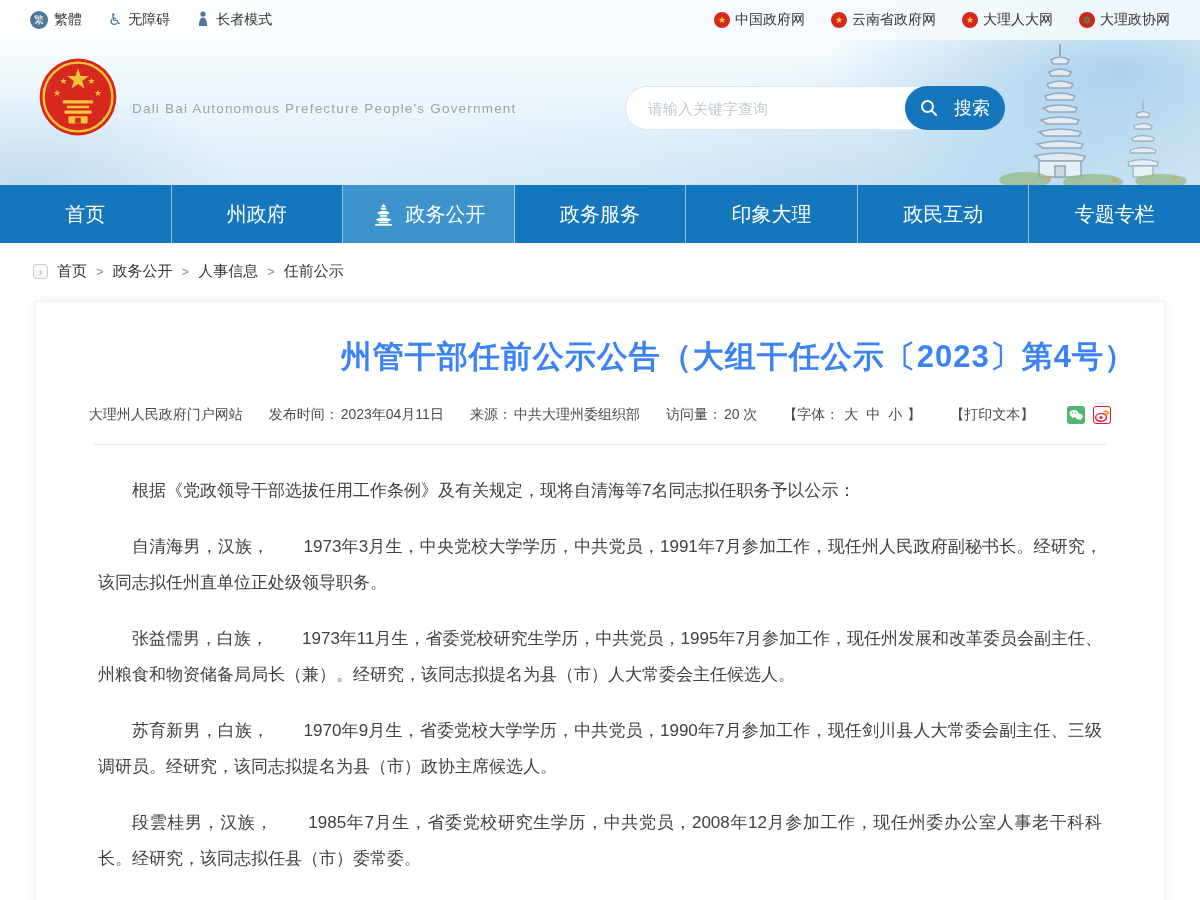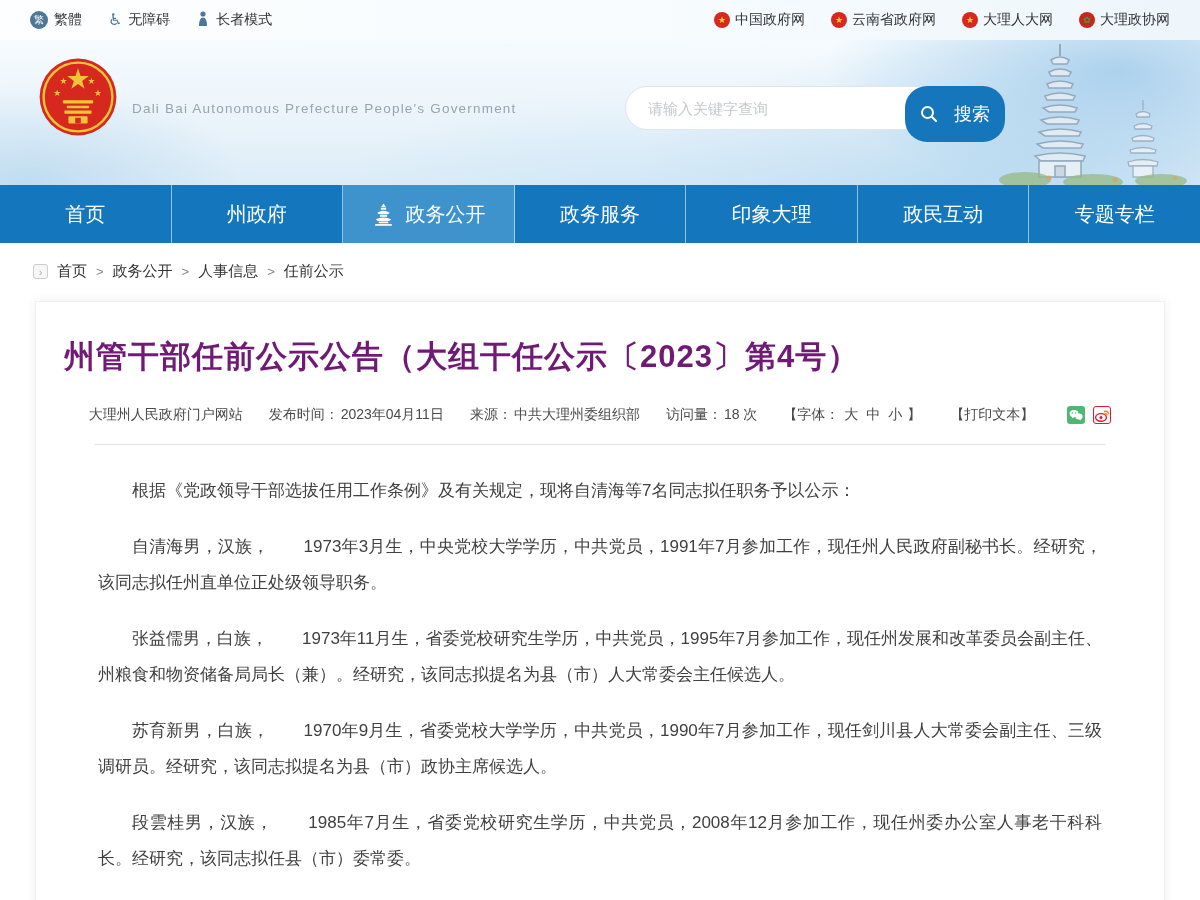--- a/index.html
+++ b/index.html
@@ -27,21 +27,21 @@
       radial-gradient(ellipse 300px 140px at 30px 140px, rgba(165,205,235,.50), rgba(165,205,235,0) 70%),
       radial-gradient(ellipse 400px 160px at 620px 160px, rgba(200,228,246,.55), rgba(200,228,246,0) 70%),
       linear-gradient(180deg,#f6fbfe 0%,#e9f3fa 60%,#dcecf7 100%); }
   .logo-area { position:absolute; left:38px; top:17px; display:flex; align-items:center; gap:14px; }
   .site-text .cn { font-size:39px; font-weight:bold; color:#e2020d; letter-spacing:2px; line-height:1.2; }
   .site-text .en { font-size:13.5px; color:#9aa4ad; letter-spacing:1.2px; margin-top:22px; }
   .search-wrap { position:absolute; left:625px; top:46px; width:380px; height:44px; }
   .search-input { width:100%; height:44px; border:1px solid #dfe6ea; border-radius:22px;
     padding:0 110px 0 22px; font-size:15px; color:#333; background:#fff; outline:none; }
   .search-input::placeholder { color:#c3c9ce; }
-  .search-btn { position:absolute; right:0; top:0; width:100px; height:56px; border:none;
+  .search-btn { position:absolute; right:0; top:0; width:100px; height:44px; border:none;
     border-radius:22px; background:#1576bb; color:#fff; font-size:18px; display:flex;
     align-items:center; justify-content:center; gap:16px; cursor:pointer; }
   .pagoda-art { position:absolute; right:0; top:0; width:235px; height:145px; opacity:.85; }
 
   
   .nav { display:flex; height:58px; background:#1477bd; }
   .nav-item { flex:1; display:flex; align-items:center; justify-content:center; gap:9px;
     color:#fff; font-size:20px; cursor:pointer; border-right:1px solid rgba(255,255,255,.55); }
   .nav-item:last-child { border-right:none; }
   .nav-item.active { background:#3e93cd; }
@@ -50,21 +50,21 @@
   .breadcrumb { display:flex; align-items:center; gap:9px; padding:19px 0 16px 33px;
     font-size:15px; color:#333; background:#fff; }
   .crumb { cursor:pointer; }
   .crumb-sep { color:#888; font-size:13px; }
   .crumb-icon { width:15px; height:15px; border:1px solid #ccc; border-radius:3px; color:#aaa;
     font-size:11px; display:flex; align-items:center; justify-content:center; background:#f7f7f7; }
 
   
   .card { margin:4px 35px 0; background:#fff; border:1px solid #f0f0f0;
     box-shadow:0 0 10px rgba(0,0,0,.07); height:640px; padding:34px 28px 0; }
-  .article-title { text-align:left; font-size:31px; font-weight:bold; color:#701a75; letter-spacing:1px; }
+  .article-title { text-align:right; font-size:31px; font-weight:bold; color:#3b82f6; letter-spacing:1px; }
   .meta-row { margin-top:28px; display:flex; justify-content:center; align-items:center;
     flex-wrap:nowrap; gap:0 26px; font-size:14px; color:#4a4a4a; white-space:nowrap; }
   .meta-row .grp { display:flex; align-items:center; gap:2px; }
   .meta-link { cursor:pointer; padding:0 3px; }
   .share-icons { display:flex; align-items:center; gap:8px; margin-left:4px; }
   .share-ic { width:18px; height:18px; cursor:pointer; display:block; }
   .divider { border:none; border-top:1px solid #e3e3e3; margin:20px 30px 0; }
   .article-body { padding:28px 34px 0; }
   .article-body p { font-size:17px; color:#404040; line-height:36px; text-indent:2em;
     margin-bottom:20px; text-align:justify; }
@@ -233,21 +233,21 @@
     <span class="grp">
       <span>发布时间：</span>
       <span>2023年04月11日</span>
     </span>
     <span class="grp">
       <span>来源：</span>
       <span>中共大理州委组织部</span>
     </span>
     <span class="grp">
       <span>访问量：</span>
-      <span>18 次</span>
+      <span>20 次</span>
     </span>
     <span class="grp">
       <span>【字体：</span>
       <span class="meta-link">大</span>
       <span class="meta-link">中</span>
       <span class="meta-link">小</span>
       <span>】</span>
     </span>
     <span class="grp meta-link">【打印文本】</span>
     <span class="share-icons">

